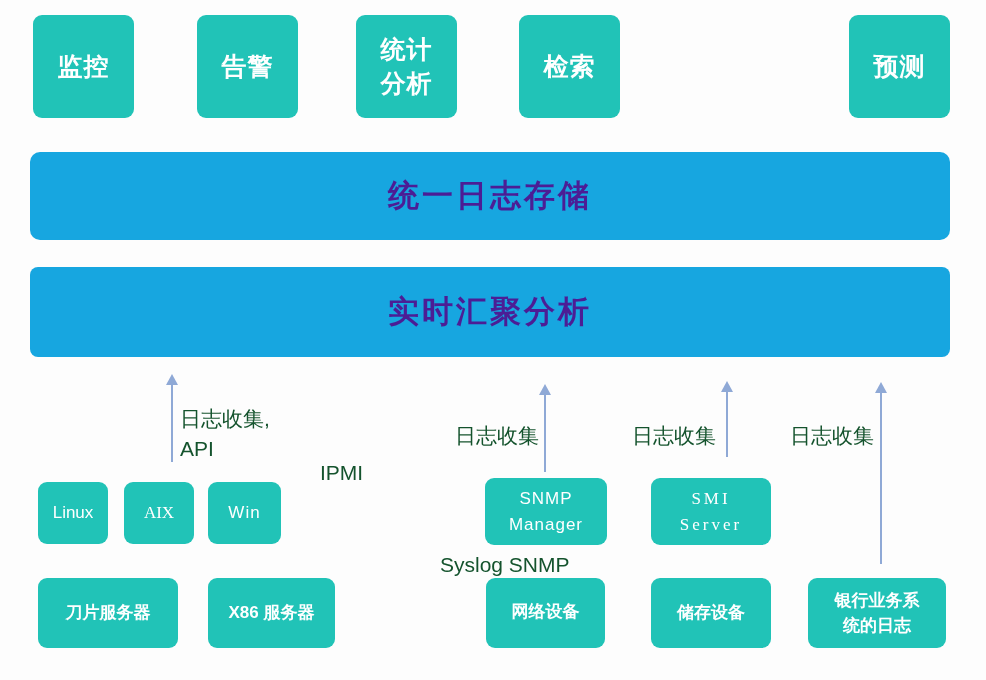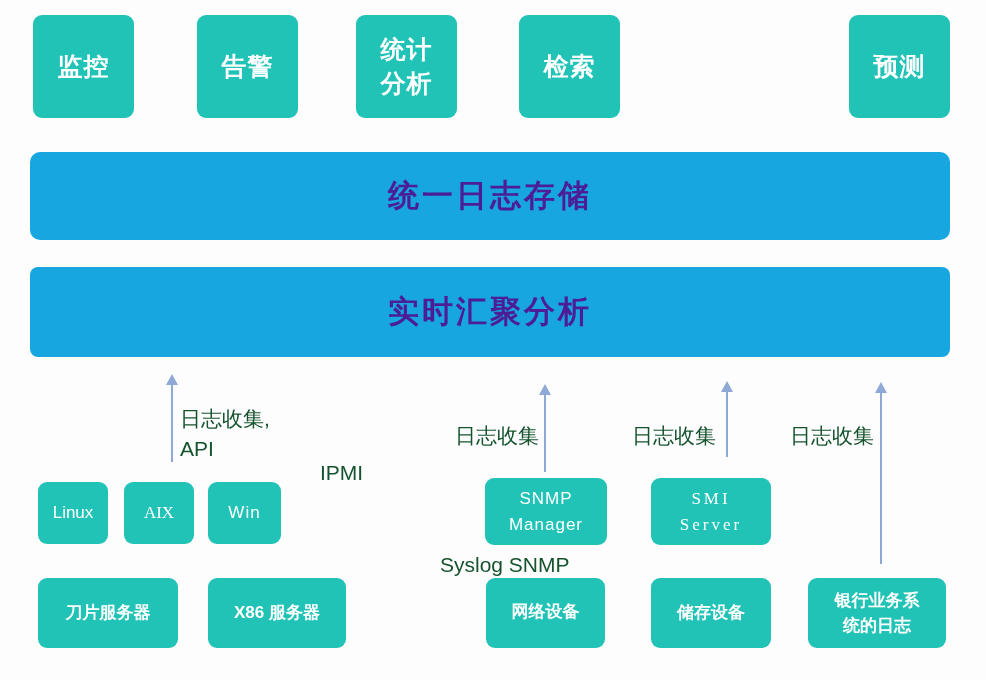--- a/index.html
+++ b/index.html
@@ -128,19 +128,19 @@
 
   <div class="tbox sbox" style="left:38px;  top:482px; width:70px;  height:62px;">Linux</div>
   <div class="tbox sbox" style="left:124px; top:482px; width:70px;  height:62px;font-family:Liberation Serif, serif;">AIX</div>
   <div class="tbox sbox spaced-sm" style="left:208px; top:482px; width:73px; height:62px;">Win</div>
   <div class="tbox sbox spaced-sm" style="left:485px; top:478px; width:122px; height:67px;">SNMP
 Manager</div>
   <div class="tbox sbox spaced" style="left:651px; top:478px; width:120px; height:67px;font-family:Liberation Serif, serif;">SMI
 Server</div>
 
   <div class="tbox sbox-b" style="left:38px;  top:578px; width:140px; height:70px;">刀片服务器</div>
-  <div class="tbox sbox-b" style="left:208px; top:578px; width:138px; height:70px;">X86 服务器</div>
+  <div class="tbox sbox-b" style="left:208px; top:578px; width:127px; height:70px;">X86 服务器</div>
   <div class="tbox sbox-b" style="left:486px; top:578px; width:119px; height:70px;font-family:Liberation Mono, monospace;">网络设备</div>
   <div class="tbox sbox-b" style="left:651px; top:578px; width:120px; height:70px;">储存设备</div>
   <div class="tbox sbox-b" style="left:808px; top:578px; width:138px; height:70px;">银行业务系
 统的日志</div>
 
 </div>
 
 </body></html>

